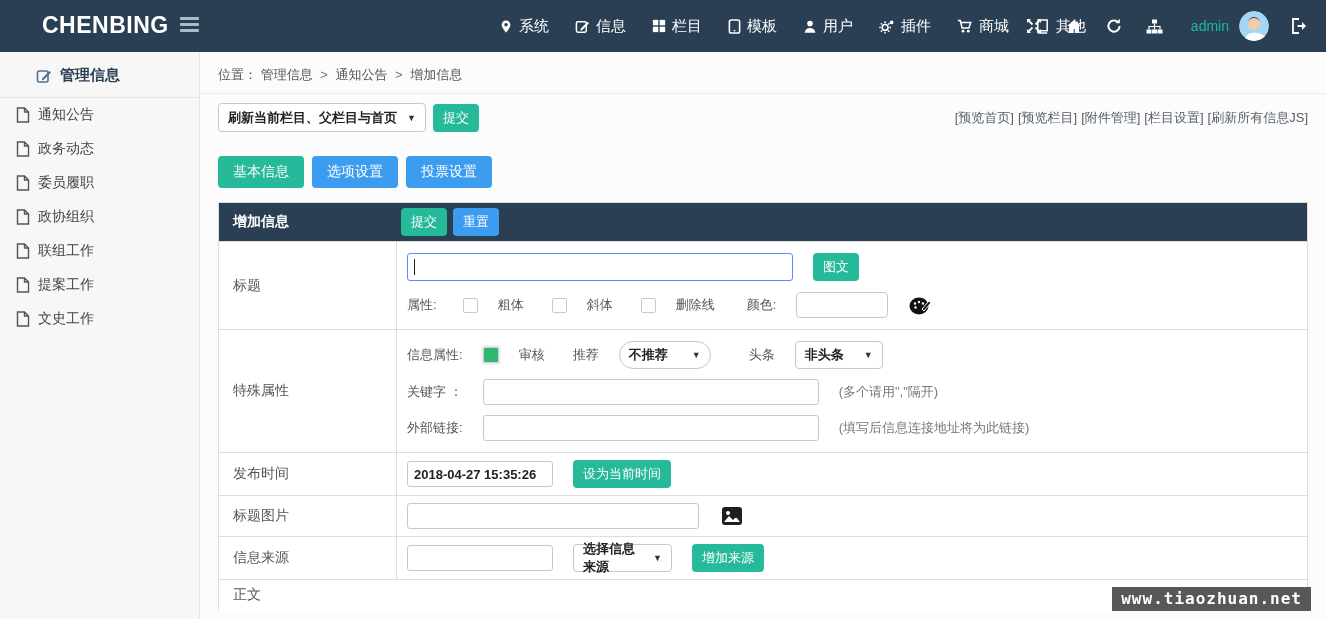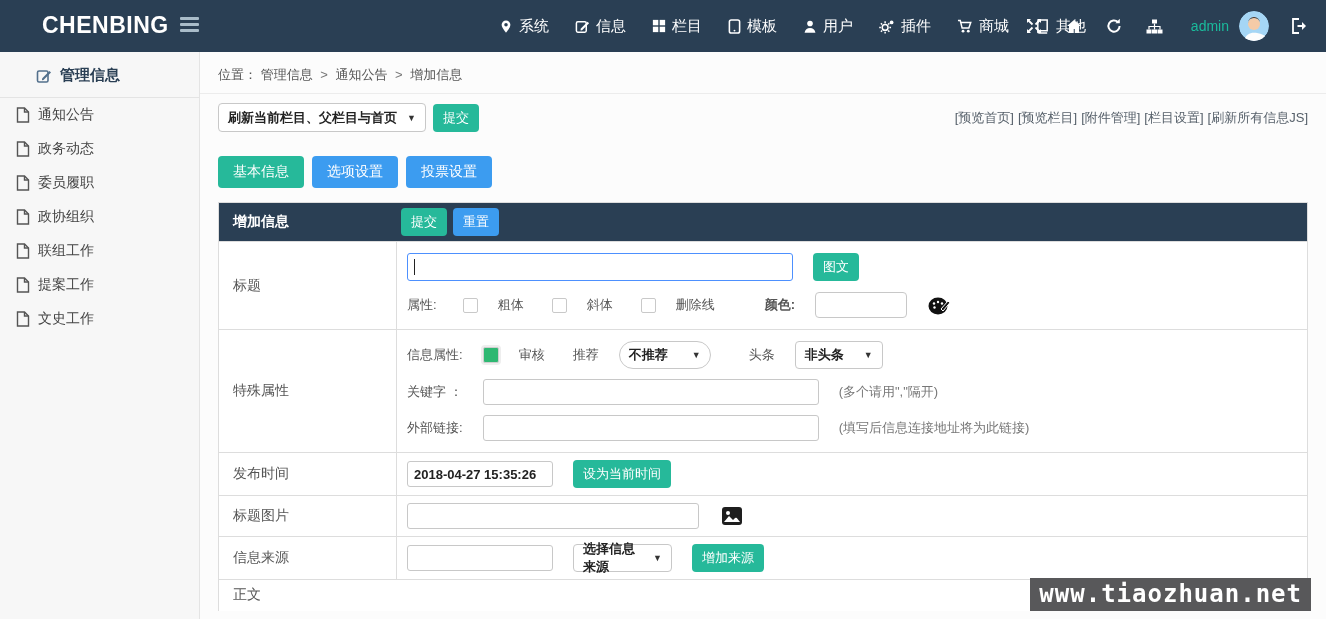--- a/index.html
+++ b/index.html
@@ -55,21 +55,21 @@
   .fline { display:flex; align-items:center; gap:20px; margin:7px 0; font-size:13px; color:#555; }
   .inp { height:26px; border:1px solid #C8C8C8; border-radius:3px; padding:0 6px; font-size:13px; color:#333; font-family:inherit; background:#fff; }
   .inp.focused { border-color:#4D90FE; height:28px; }
   .inwrap { position:relative; display:inline-block; }
   .caretbar { position:absolute; left:7px; top:6px; width:1px; height:16px; background:#222; }
   .cb { width:15px; height:15px; border:1px solid #C9C9C9; border-radius:2px; background:#fff; display:inline-block; cursor:pointer; }
   .cb.checked { background:#2EB872; box-shadow:0 0 0 2px #Eee; border-color:#CFCFCF; }
   .hint { color:#777; font-size:13px; }
   .full-row { border-top:1px solid #DDD; background:#fff; padding:6px 14px 7px; font-size:14px; color:#555; }
 
-  .watermark { position:absolute; right:15px; bottom:8px; background:#58585A; color:#fff; font-family:"DejaVu Sans Mono",monospace; font-size:24px; font-weight:bold; padding:2px 9px 3px; letter-spacing:1px; z-index:9; }
+  .watermark { position:absolute; right:15px; bottom:8px; background:#58585A; color:#fff; font-family:"DejaVu Sans Mono",monospace; font-size:16px; font-weight:bold; padding:2px 9px 3px; letter-spacing:1px; z-index:9; }
 
   svg { display:block; }
 </style>
 </head>
 <body>
 
 <div class="navbar">
   <div class="brand">CHENBING</div>
   <div class="hamburger">
     <svg width="19" height="15" viewBox="0 0 19 15">
@@ -341,21 +341,21 @@
           <button class="btn green small">图文</button>
         </div>
         <div class="fline" style="margin-top:11px;">
           <span>属性:</span>
           <span class="cb" style="margin-left:6px;"></span>
           <span>粗体</span>
           <span class="cb" style="margin-left:8px;"></span>
           <span>斜体</span>
           <span class="cb" style="margin-left:8px;"></span>
           <span>删除线</span>
-          <span style="margin-left:30px;font-weight:bold;">颜色:</span>
+          <span style="margin-left:12px;">颜色:</span>
           <input class="inp" style="width: 92px; border-radius: 4px;" value="">
           <span style="cursor:pointer;">
             <svg width="24" height="22" viewBox="0 0 24 22">
                 <ellipse cx="11" cy="12" rx="9.5" ry="8.5" fill="#111"></ellipse>
                 <circle cx="7" cy="9.5" r="1.2" fill="#fff"></circle>
                 <circle cx="11" cy="8" r="1.2" fill="#fff"></circle>
                 <circle cx="15" cy="9.5" r="1.2" fill="#fff"></circle>
                 <circle cx="7.5" cy="13.5" r="1.2" fill="#fff"></circle>
                 <path d="M14 15 L21 7 L22.8 8.8 L16 17z" fill="#111" stroke="#fff" stroke-width="1"></path>
               </svg>

